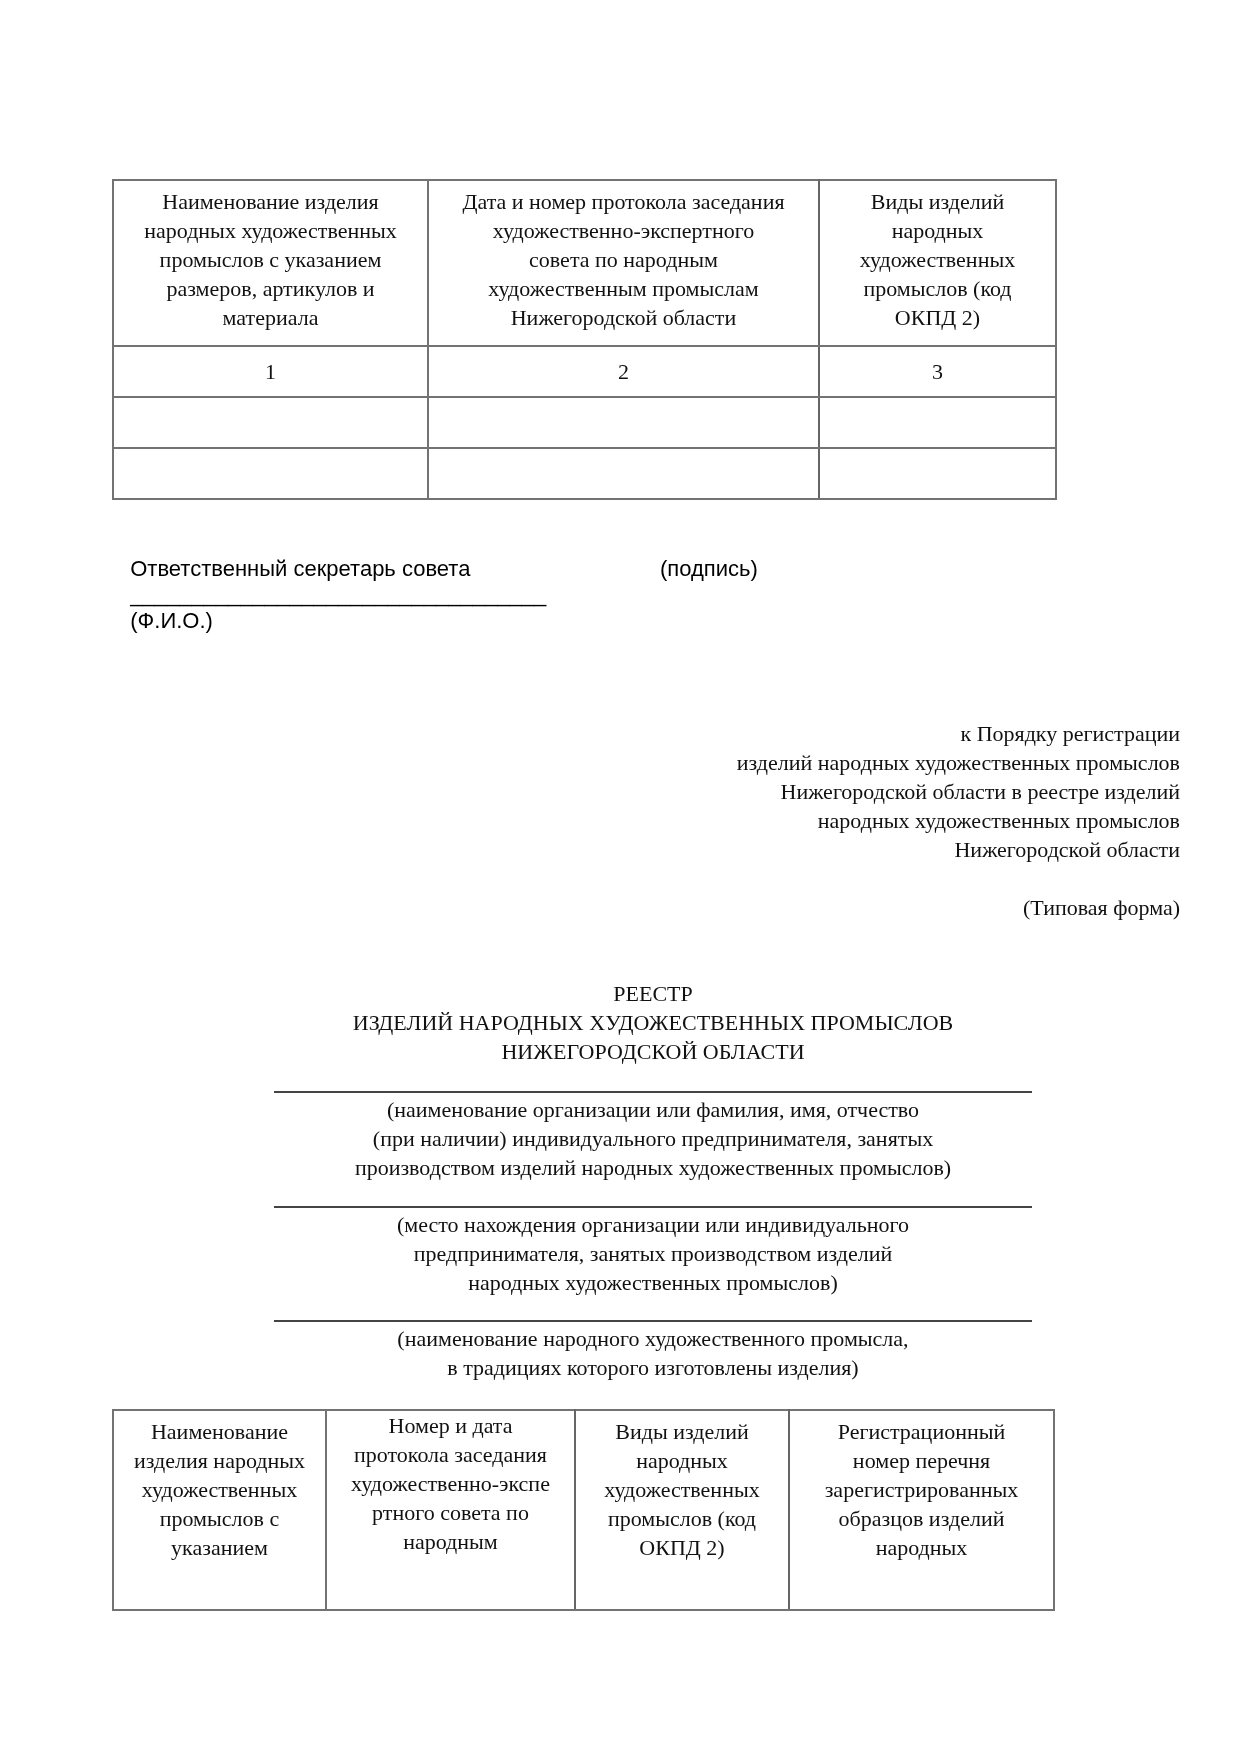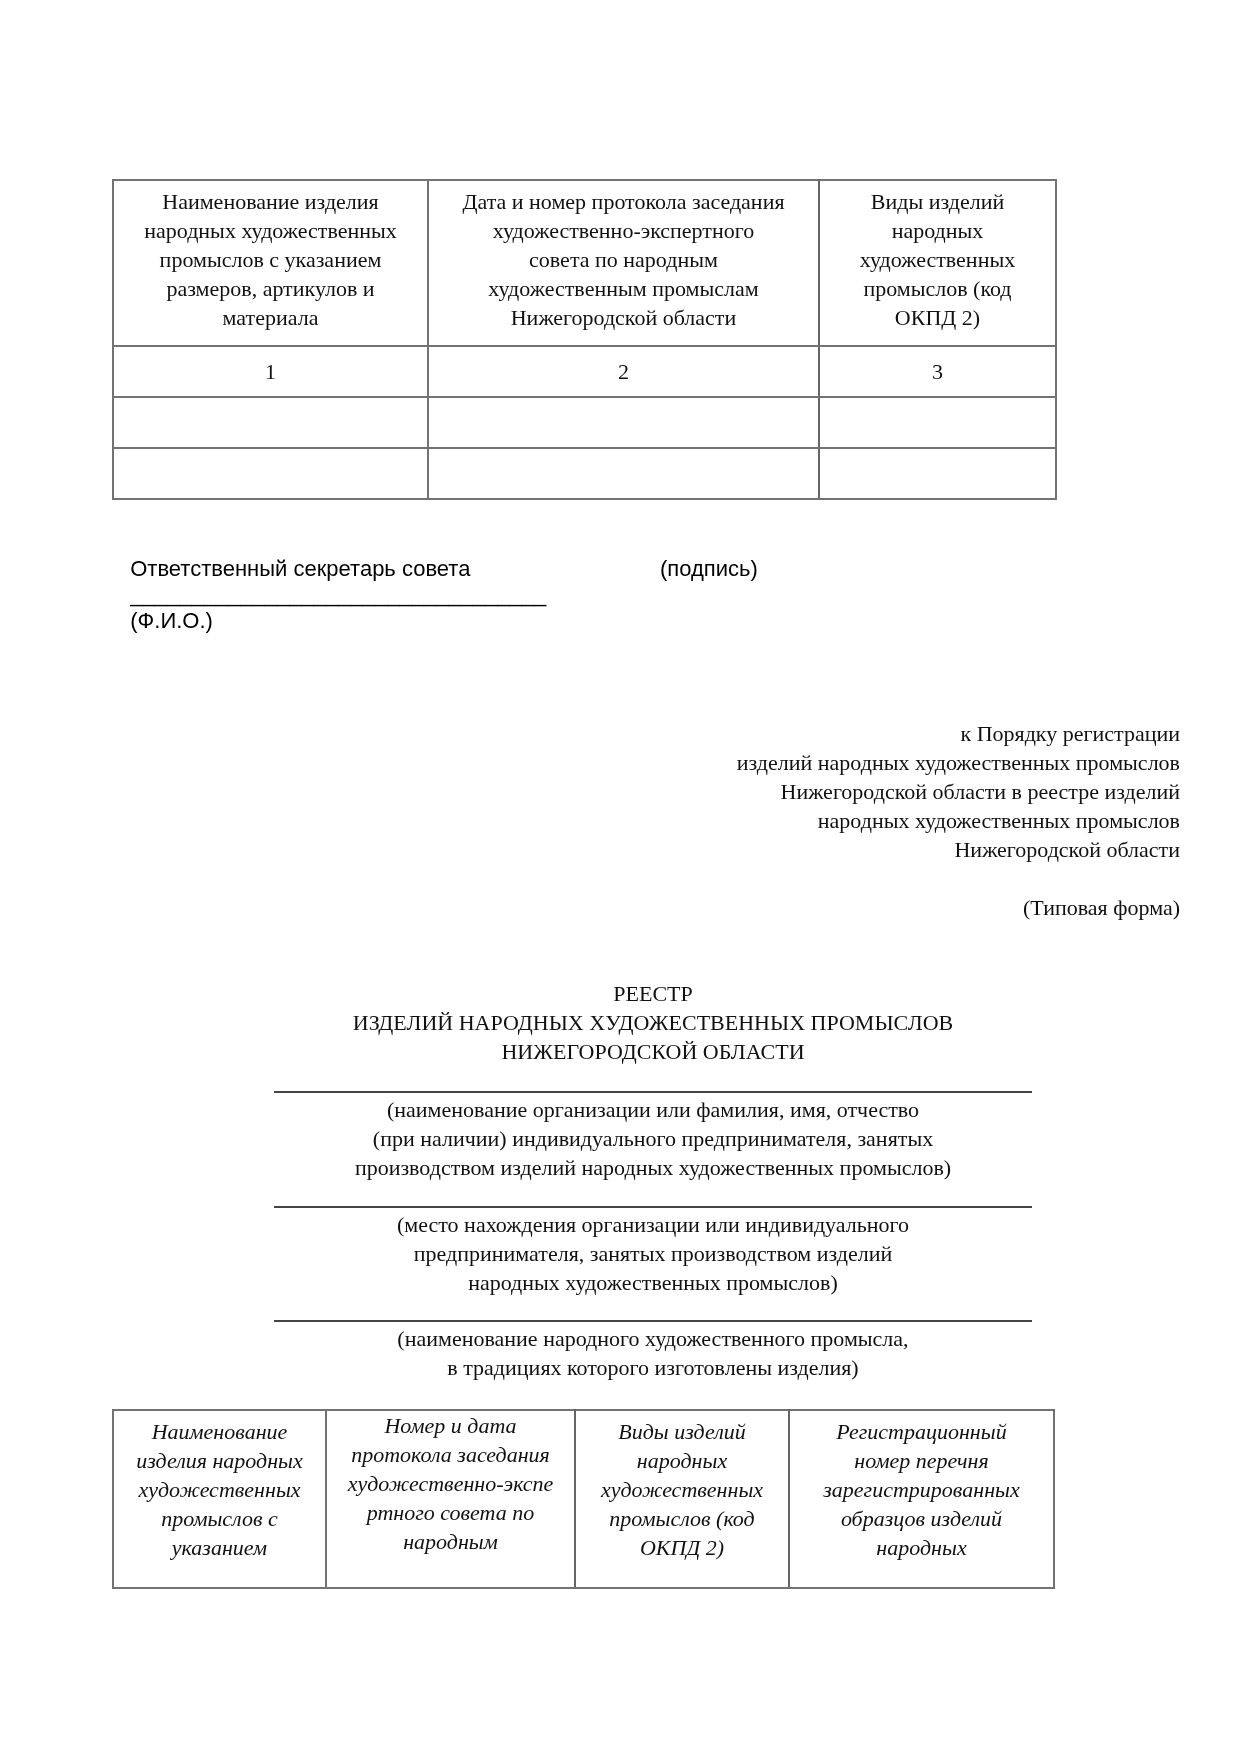--- a/index.html
+++ b/index.html
@@ -132,21 +132,21 @@
 </div>
 
 <table class="grid" style="left:112px; top:1409px; width:941px;">
   <colgroup>
     <col style="width:213px">
       <col style="width:249px">
       <col style="width:214px">
       <col style="width:265px">
   </colgroup>
   <tbody>
-      <tr style="height:178px;font-style:italic;">
+      <tr style="height:200px;">
     <td style="padding-top:6px;">
       <span class="line">Наименование</span>
       <span class="line">изделия народных</span>
       <span class="line">художественных</span>
       <span class="line">промыслов с</span>
       <span class="line">указанием</span>
     </td>
     <td class="inner-v" style="padding-top:0;border-radius:16px;">
       <span class="line">Номер и дата</span>
       <span class="line">протокола заседания</span>

